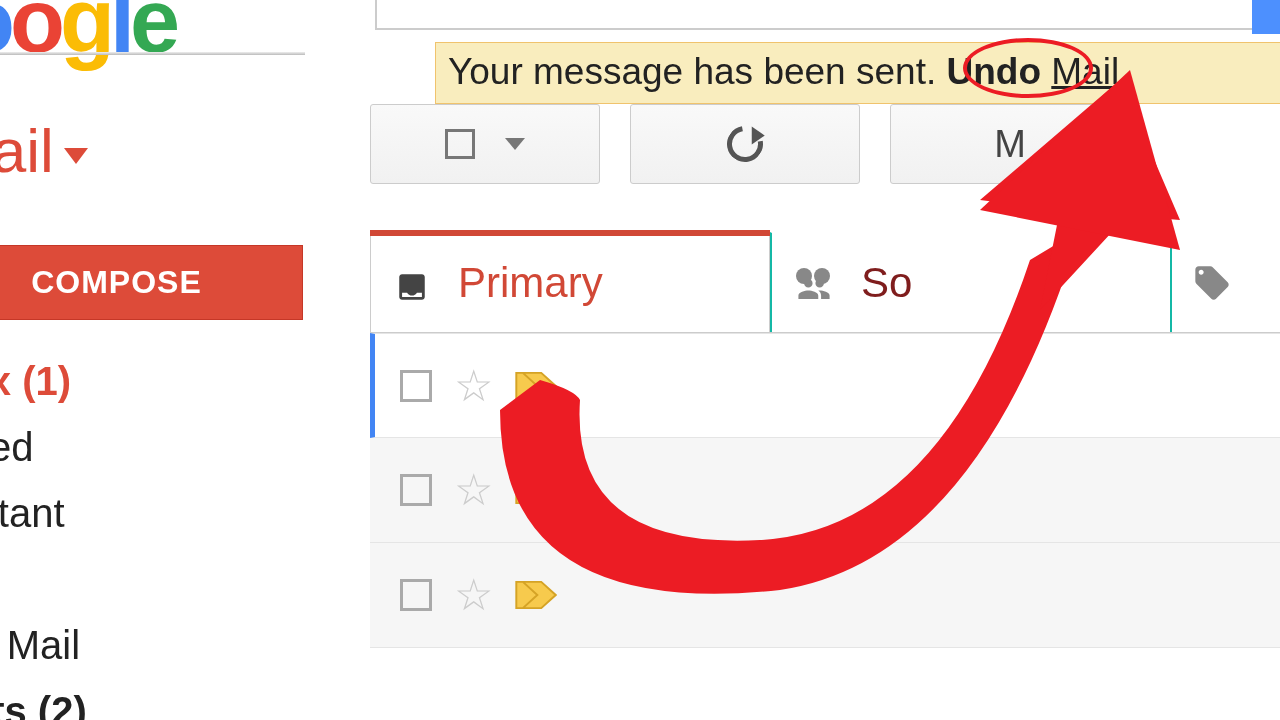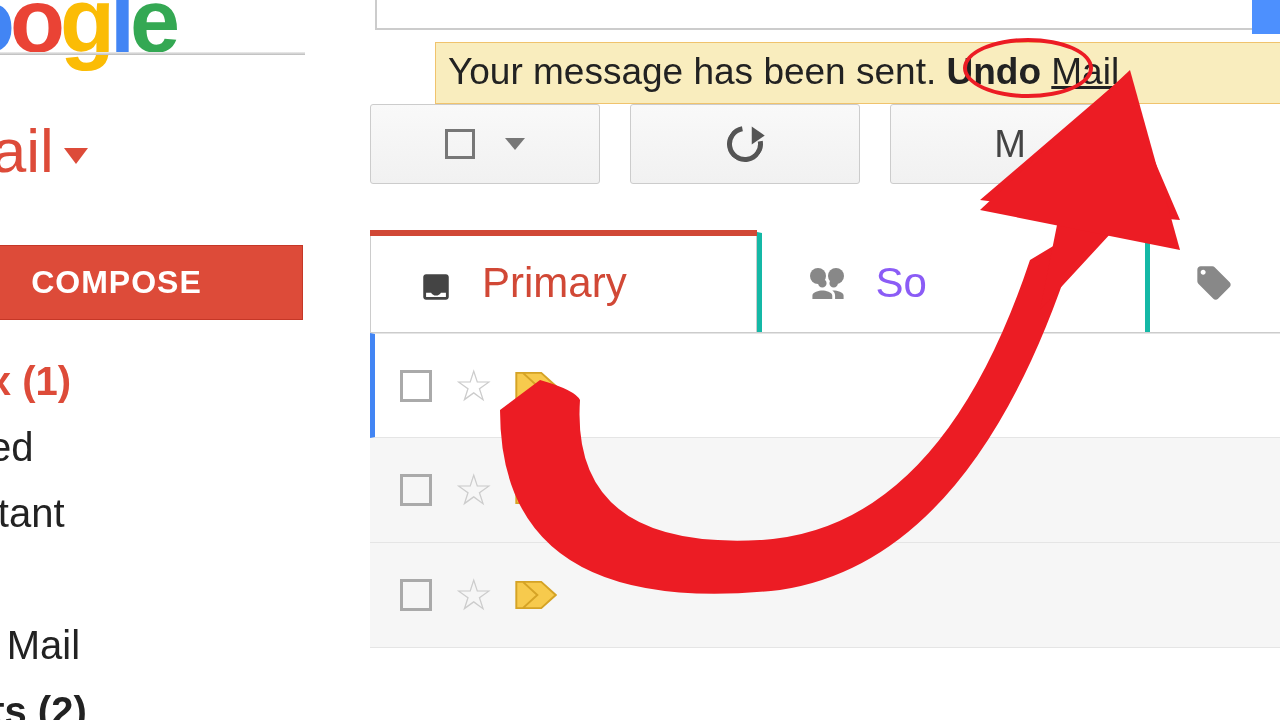--- a/index.html
+++ b/index.html
@@ -126,34 +126,34 @@
     transform:rotate(55deg);
   }
 
   
   .tabs {
     position:absolute; top:232px; left:370px; right:-10px;
     display:flex; border-bottom:1px solid #ccc;
   }
   .tab {
     height:100px; display:flex; align-items:center; gap:25px;
-    padding:0 30px 0 44px;
+    padding:0 30px 0 20px;
     font-size:42px; color:#555; cursor:pointer;
     border:1px solid transparent; border-bottom:none;
     position:relative;
   }
   .tab.active {
     border-color:#ccc;
     background:#fff;
     color:#d14836;
   }
   .tab.active::before{
     content:"";position:absolute;top:-3px;left:-1px;right:-1px;height:6px;background:#d14836;
   }
-  .tab.inactive { border-left:5px solid #14b8a6; color:#8b5cf6;}
+  .tab.inactive { border-left:2px solid #14b8a6; color:#7f1d1d;}
   .inbox-icon-wrap{width:42px;height:34px;position:relative;}
   
   .social-icon{width:44px;height:30px;position:relative;}
   .social-icon::before,.social-icon::after{
     content:"";position:absolute;border-radius:50%;background:#888;
   }
   .social-icon::before{width:16px;height:16px;top:0;left:4px;}
   .social-icon::after{width:16px;height:16px;top:0;left:22px;}
 
   .promo-icon{width:40px;height:40px;position:relative;}

